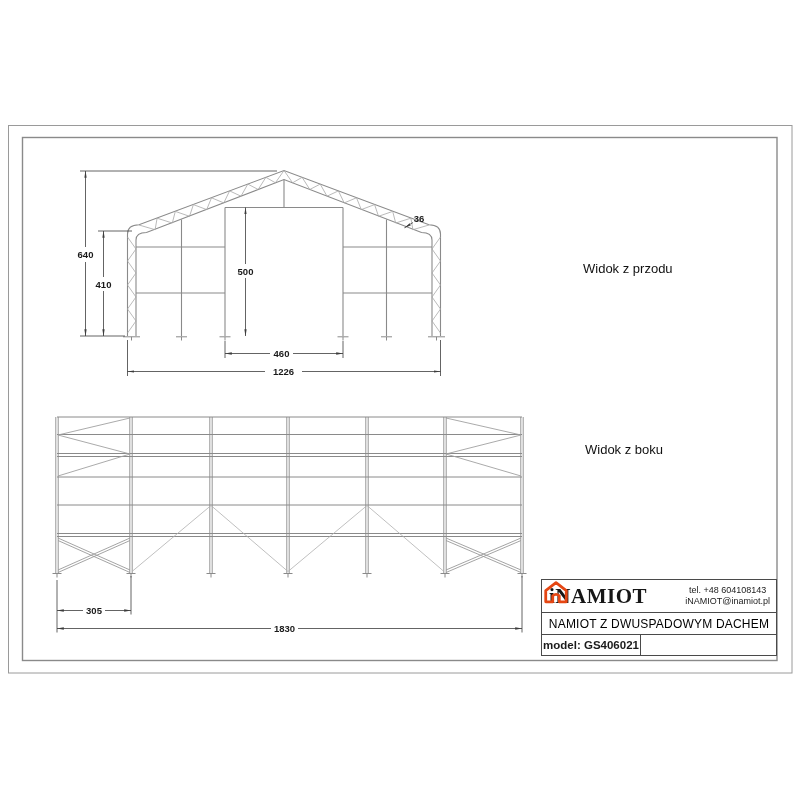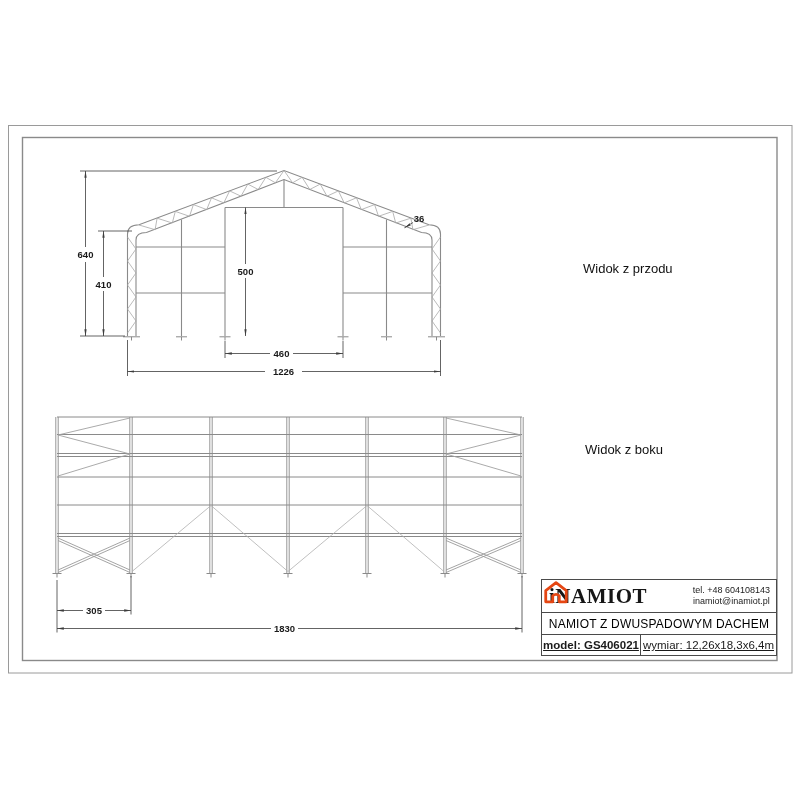--- a/index.html
+++ b/index.html
@@ -13,21 +13,21 @@
       border:1.5px solid #4a4a4a;box-sizing:border-box;background:#fff;
       display:flex;flex-direction:column;color:#1a1a1a;}
   .tb-row1{flex:0 0 33px;display:flex;align-items:center;justify-content:space-between;
       padding:0 6px 0 7px;border-bottom:1px solid #4a4a4a;box-sizing:border-box;}
   .tb-logo{display:flex;align-items:center;gap:3px;}
   .brand{font-family:"Liberation Serif",serif;font-weight:bold;font-size:21px;
       letter-spacing:0.5px;color:#161616;line-height:1;}
   .tb-contact{text-align:center;font-size:9px;line-height:11px;color:#222;}
   .tb-row2{flex:0 0 22px;display:flex;align-items:center;justify-content:center;
       font-size:12px;letter-spacing:0.2px;border-bottom:1px solid #4a4a4a;box-sizing:border-box;color:#000000;}
-  .tb-row3{flex:1;display:flex;text-decoration:underline;}
+  .tb-row3{flex:1;display:flex;}
   .tb-model{flex:0 0 99px;display:flex;align-items:center;justify-content:center;
       font-weight:bold;font-size:11.5px;border-right:1px solid #4a4a4a;box-sizing:border-box;}
   .tb-size{flex:1;display:flex;align-items:center;justify-content:center;font-size:11.5px;}
 </style>
 </head>
 <body>
 
 <div id="page">
 
 <svg width="800" height="800" viewBox="0 0 800 800">
@@ -131,23 +131,22 @@
 <div class="tb">
   <div class="tb-row1">
     <div class="tb-logo">
       <span class="brand">iNAMIOT</span>
       <svg width="28" height="25" viewBox="0 0 30 26">
         <path d="M4,23 L4,11 L15,2.5 L26,11 L26,23 L18.5,23 L18.5,16.5 Q15,13.5 11.5,16.5 L11.5,23 Z" fill="none" stroke="#e54613" stroke-width="3" stroke-linejoin="round"></path>
       </svg>
     </div>
     <div class="tb-contact">
       <div>tel. +48 604108143</div>
-      <div>inamiot@inamiot.pl</div>
+      <div>iNAMIOT@inamiot.pl</div>
     </div>
   </div>
   <div class="tb-row2">NAMIOT Z DWUSPADOWYM DACHEM</div>
   <div class="tb-row3">
     <div class="tb-model">model: GS406021</div>
-    <div class="tb-size">wymiar: 12,26x18,3x6,4m</div>
   </div>
 </div>
 
 </div>
 
 </body></html>

